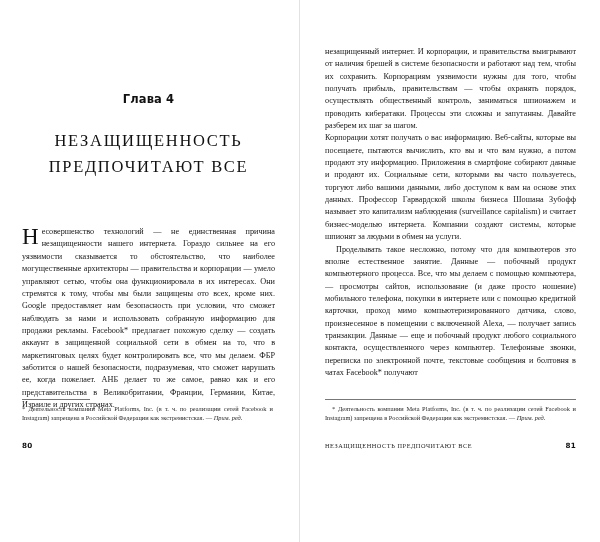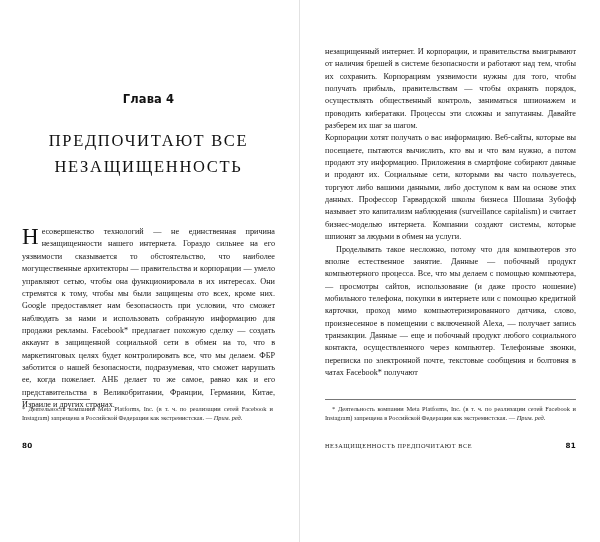--- a/index.html
+++ b/index.html
@@ -185,22 +185,22 @@
 
 <div class="spread">
 
   <div class="gutter"></div>
 
   <div class="page page-left">
 
     <div class="chapter-head">
       <div class="chapter-num">Глава 4</div>
       <div class="chapter-title">
+        <div class="big">Незащищенность</div>
         <div class="big">предпочитают все</div>
-        <div class="big">Незащищенность</div>
       </div>
     </div>
 
     <div class="body-block body-start">
       <p class="noindent"><span class="dropcap">Н</span><span>есовершенство технологий — не единственная причина незащищенности нашего интернета. Гораздо сильнее на его уязвимости сказывается то обстоятельство, что наиболее могущественные архитекторы — правительства и корпорации — умело управляют сетью, чтобы она функционировала в их интересах. Они стремятся к тому, чтобы мы были защищены ото всех, кроме них. Google предоставляет нам безопасность при условии, что сможет наблюдать за нами и использовать собранную информацию для продажи рекламы. Facebook* предлагает похожую сделку — создать аккаунт в защищенной социальной сети в обмен на то, что в маркетинговых целях будет контролировать все, что мы делаем. ФБР заботится о нашей безопасности, подразумевая, что сможет нарушать ее, когда пожелает. АНБ делает то же самое, равно как и его представительства в Великобритании, Франции, Германии, Китае, Израиле и других странах.</span></p>
     </div>
 
     <div class="footnote-wrap">
       <div class="footnote-rule"></div>
       <div class="footnote"><span class="star">*</span> <span>Деятельность компании Meta Platforms, Inc. (в т. ч. по реализации сетей Facebook и Instagram) запрещена в Российской Федерации как экстремистская. — </span><span class="ital">Прим. ред.</span></div>

